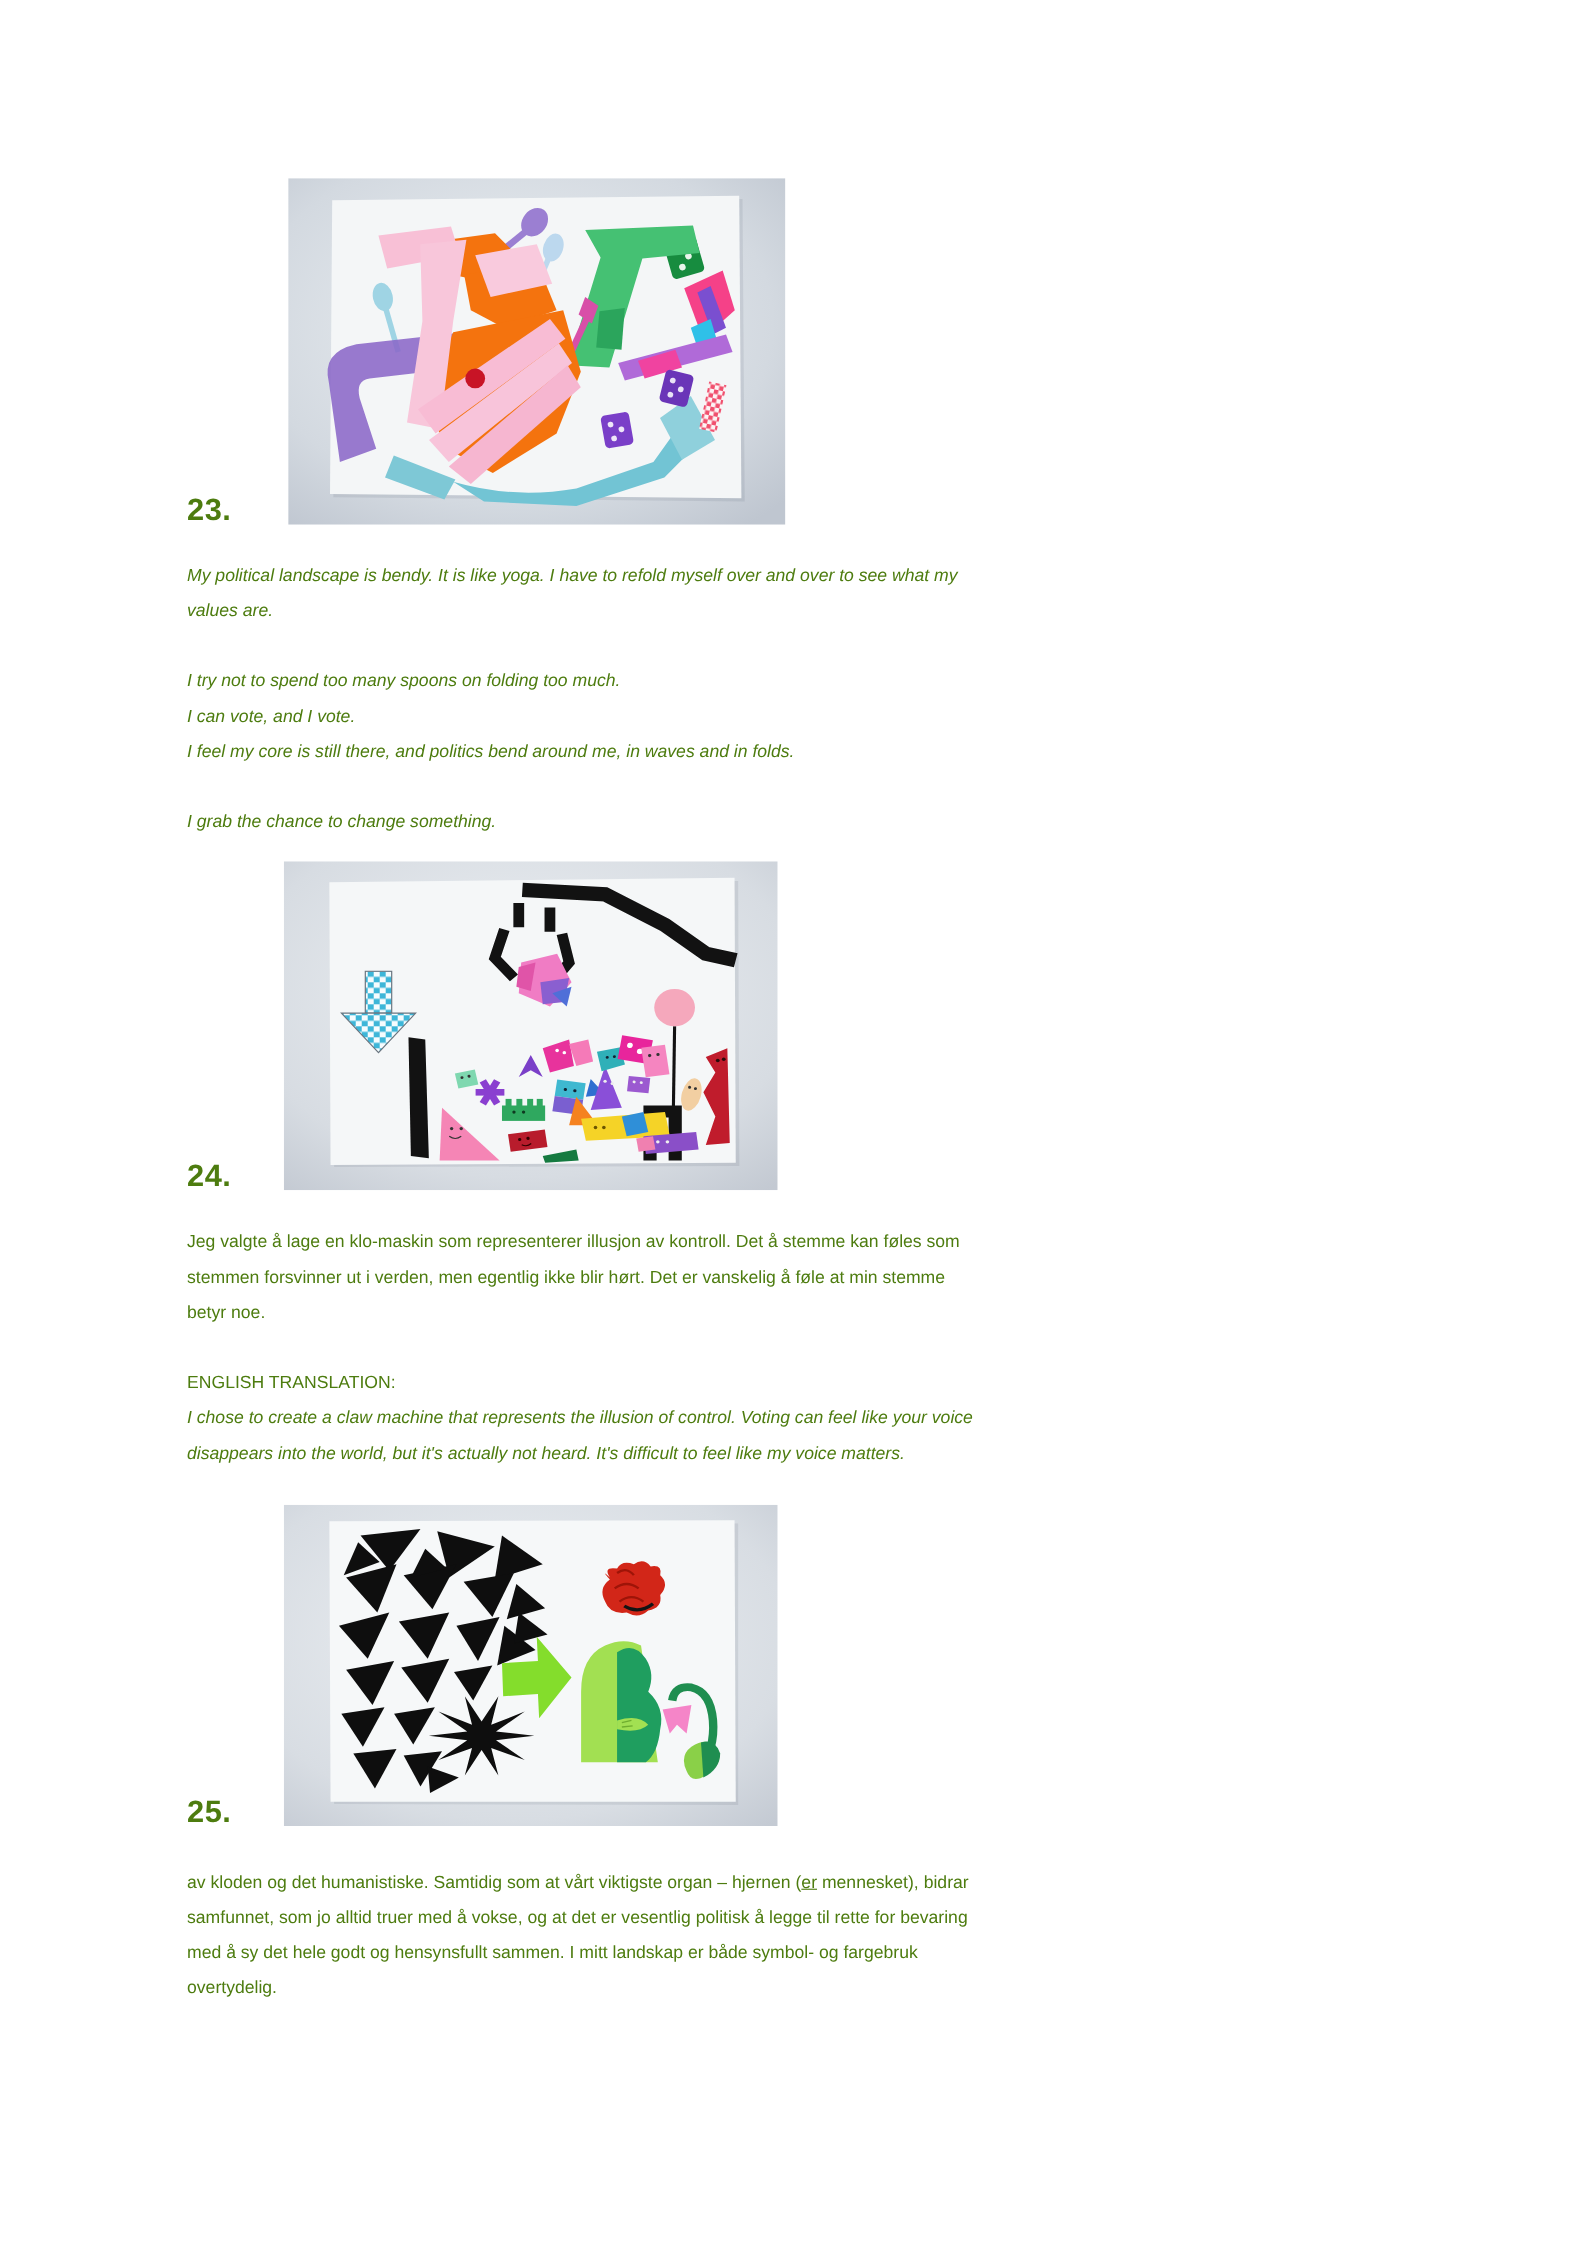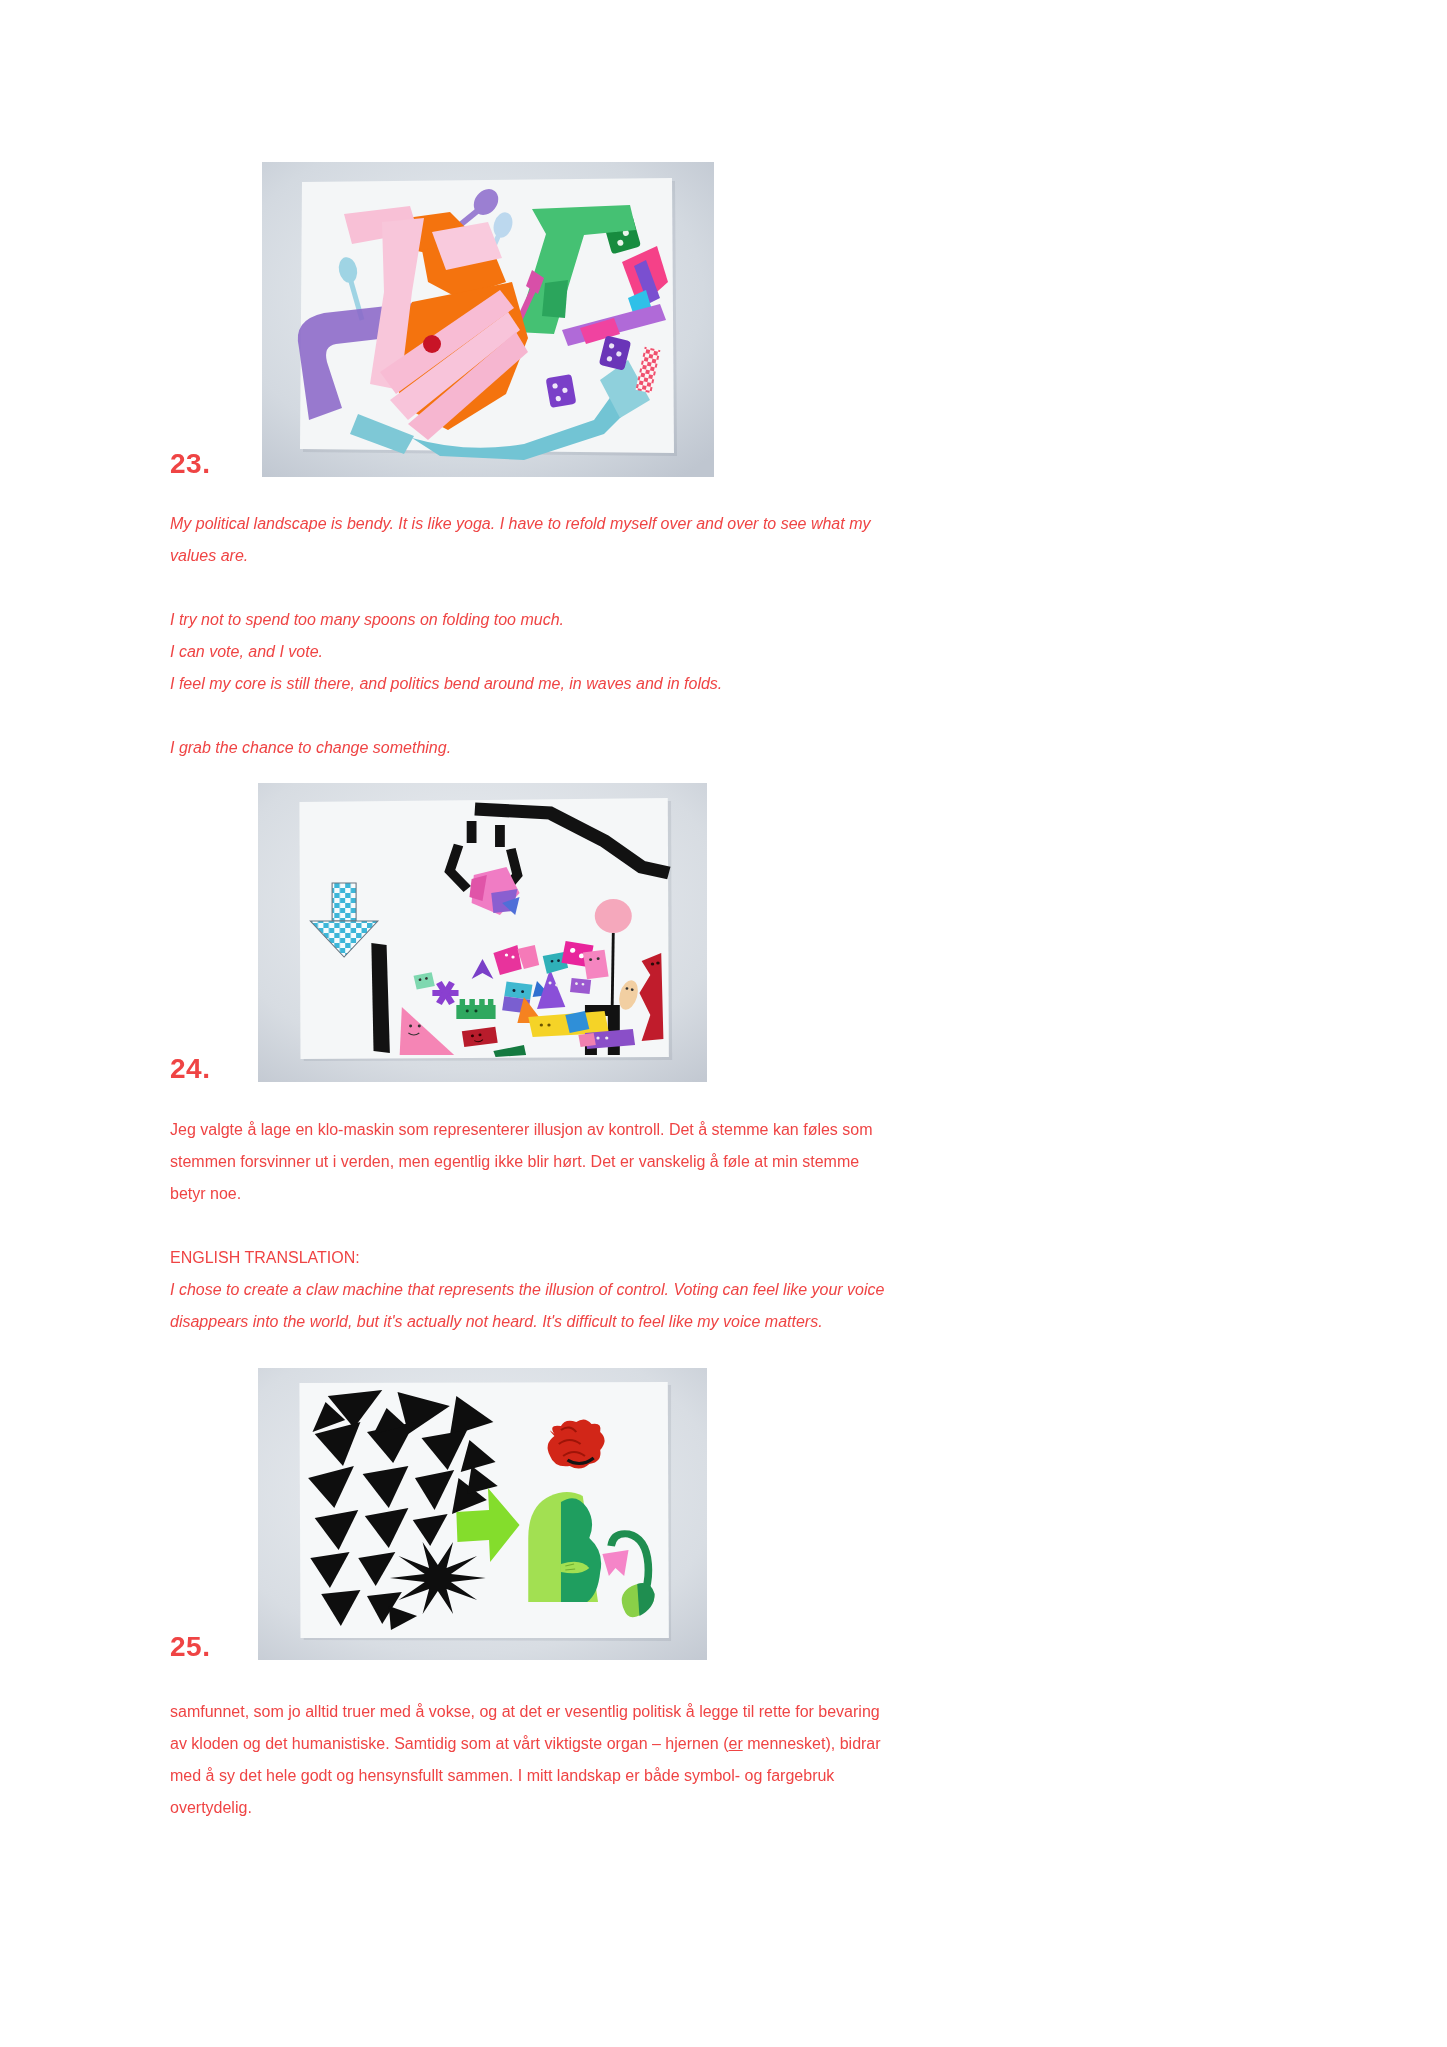--- a/index.html
+++ b/index.html
@@ -1,19 +1,19 @@
 <!DOCTYPE html>
 <html><head>
 <meta charset="utf-8">
 <style>
   html,body{margin:0;padding:0;background:#9a9a9a;}
   .page{
     position:relative;width:1447px;height:2047px;margin:0 auto;
     background:#ffffff;overflow:hidden;
-    font-family:"Liberation Sans","DejaVu Sans",sans-serif;color:#ef4444;
+    font-family:"Liberation Sans","DejaVu Sans",sans-serif;color:#4d7c0f;
   }
   .figure{position:absolute;}
   .figure svg{display:block;width:100%;height:100%;}
   .fig-label{
     position:absolute;left:170px;
     font-size:28px;font-weight:bold;line-height:33px;letter-spacing:.5px;
   }
   .txt{
     position:absolute;left:170px;width:1150px;
     font-size:16px;line-height:32px;
@@ -348,19 +348,19 @@
         <path d="M340,220 Q354,210 362,222 Q368,234 352,246 Q340,254 336,242 Q330,228 340,220 Z" fill="#8ad048"></path>
         <path d="M348,216 Q360,212 364,226 Q364,240 350,248 L348,216 Z" fill="#1f8e50"></path>
       </g>
     </svg>
   </div>
   <div class="fig-label" style="top:1630px;">
     <span>25.</span>
   </div>
 
   <div class="txt" style="top:1696px;">
+      <div class="tline"><span>av kloden og det humanistiske. Samtidig som at vårt viktigste organ – hjernen (</span><span class="u">er</span><span> mennesket), bidrar</span></div>
       <div class="tline">samfunnet, som jo alltid truer med å vokse, og at det er vesentlig politisk å legge til rette for bevaring</div>
-      <div class="tline"><span>av kloden og det humanistiske. Samtidig som at vårt viktigste organ – hjernen (</span><span class="u">er</span><span> mennesket), bidrar</span></div>
       <div class="tline">med å sy det hele godt og hensynsfullt sammen. I mitt landskap er både symbol- og fargebruk</div>
       <div class="tline">overtydelig.</div>
     </div>
 
 </div>
 
 </body></html>

